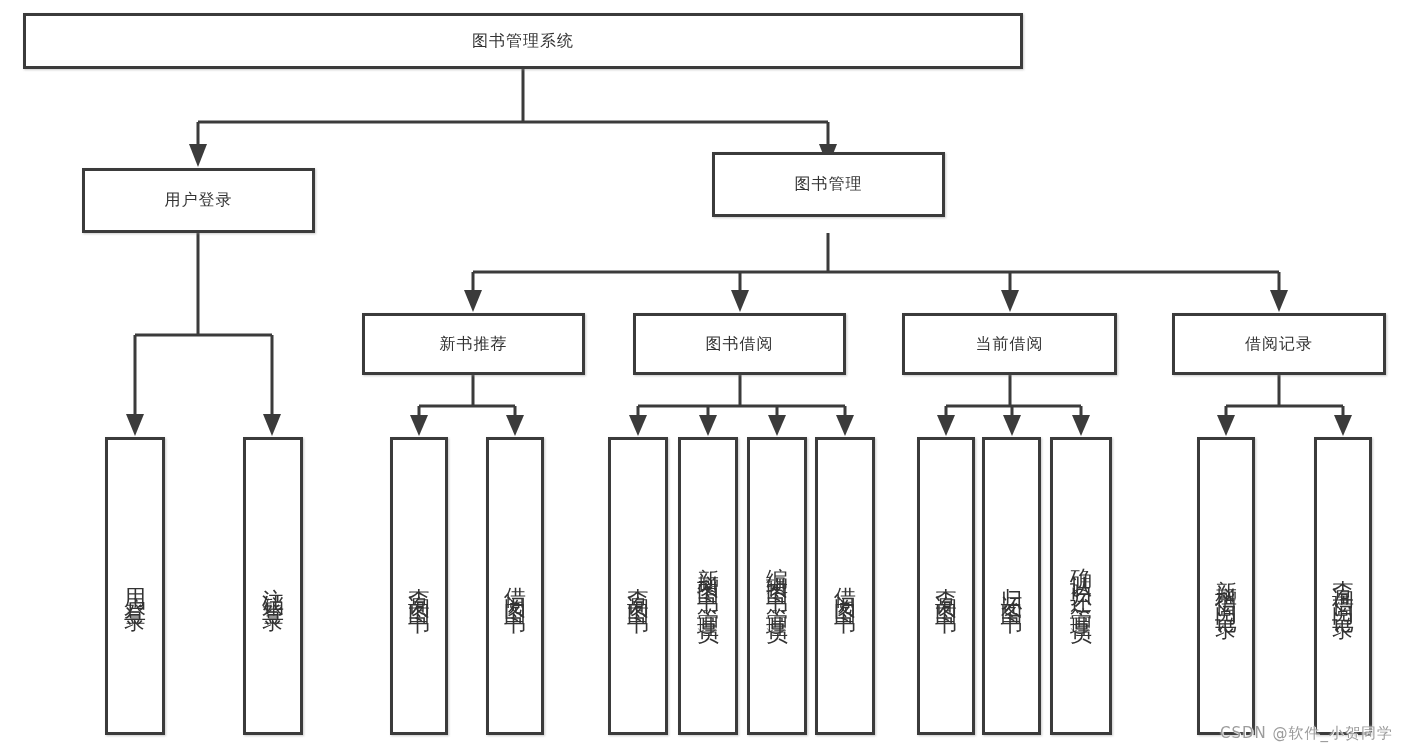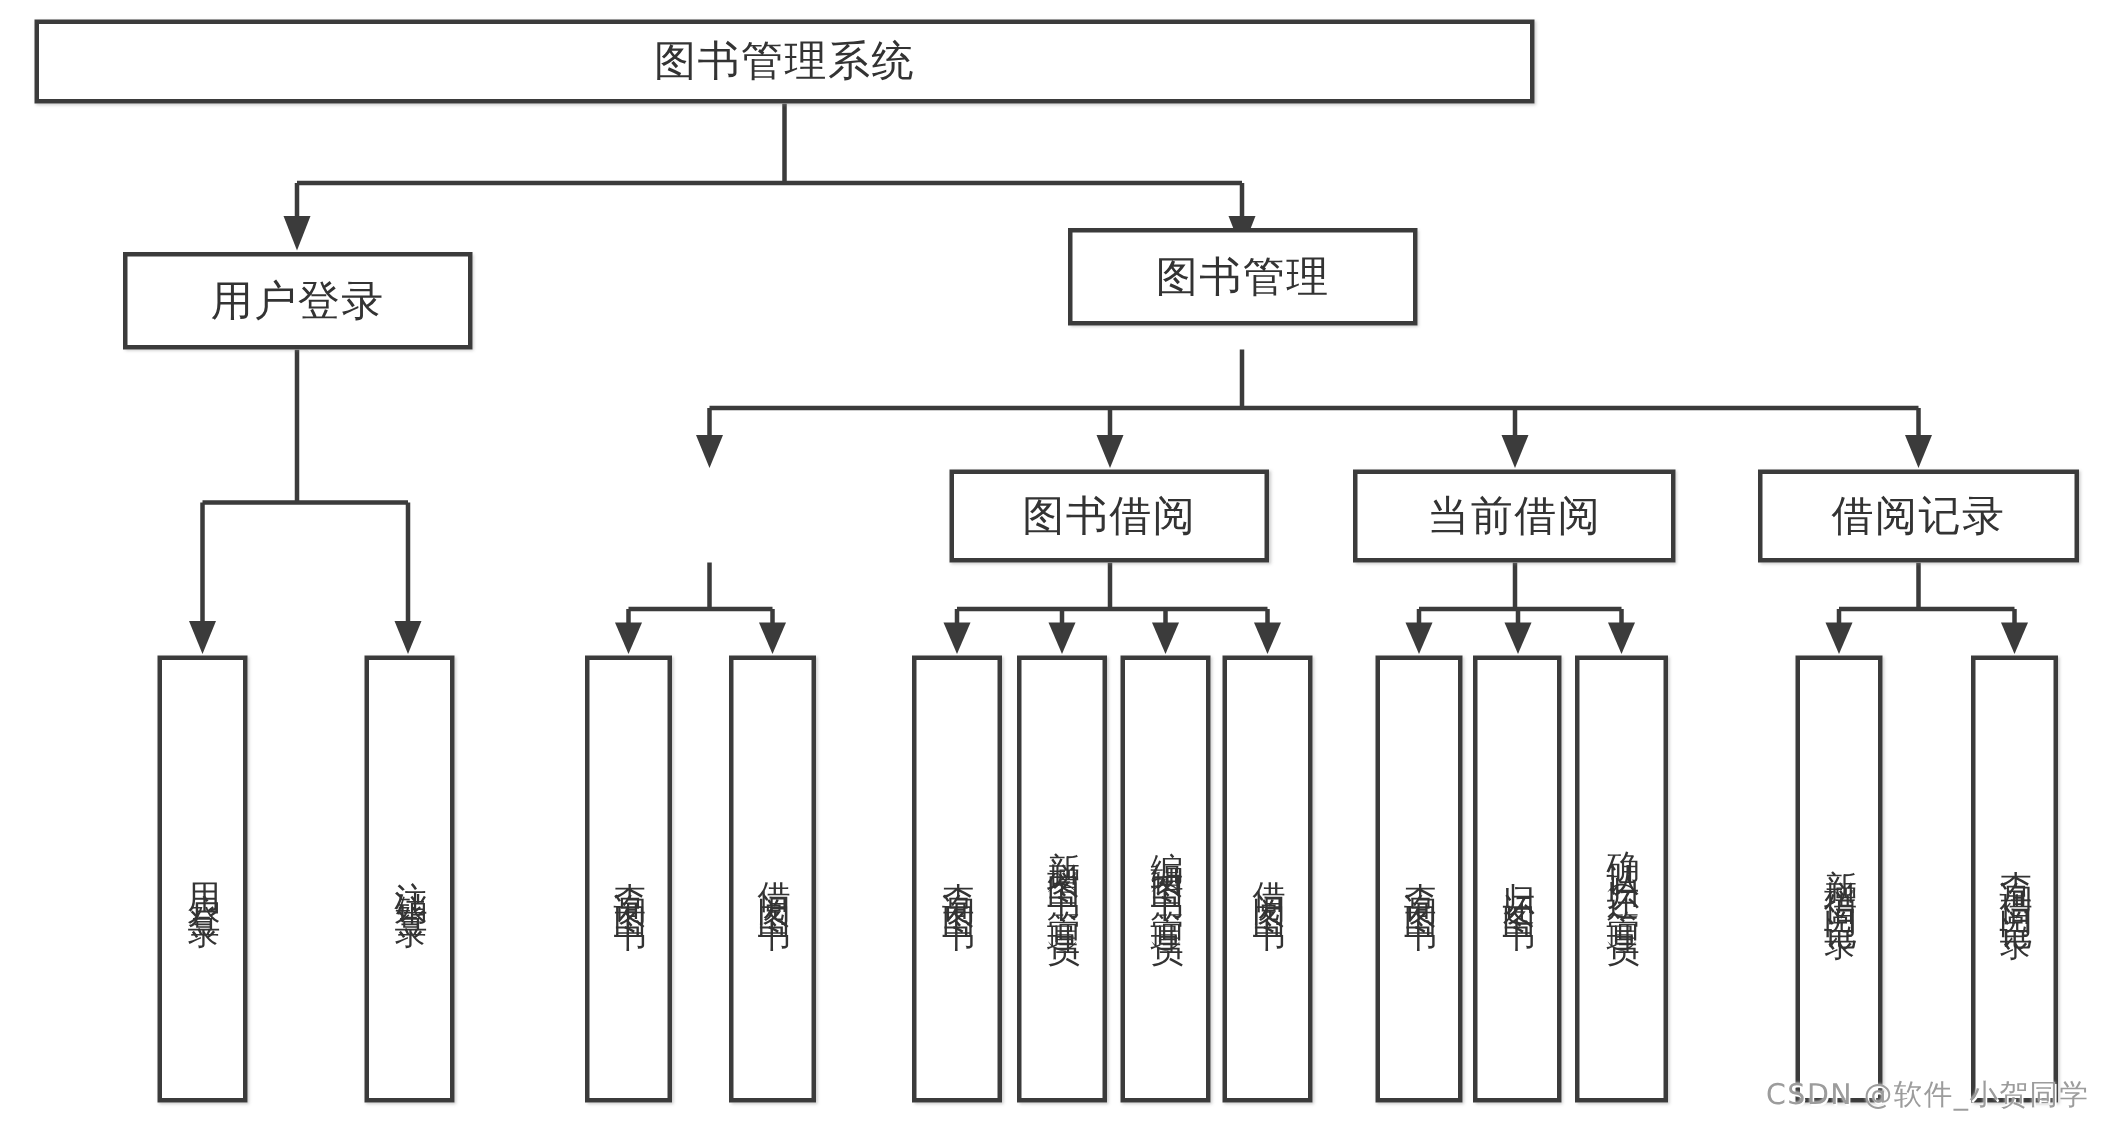--- a/index.html
+++ b/index.html
@@ -24,21 +24,21 @@
   .node {
     position: absolute;
     box-sizing: border-box;
     background: #ffffff;
     border: 3px solid #3b3b3b;
     box-shadow: 1px 1px 2px rgba(140,140,140,0.45);
     color: #333333;
     display: flex;
     align-items: center;
     justify-content: center;
-    font-size: 28px;
+    font-size: 16px;
     letter-spacing: 1px;
     white-space: nowrap;
   }
   .node.v {
     writing-mode: vertical-rl;
     text-orientation: mixed;
     font-size: 22px;
     letter-spacing: 8px;
     white-space: normal;
   }
@@ -61,21 +61,21 @@
   .n-l8  { left: 815px;  width: 60px; }
   .n-l9  { left: 917px;  width: 58px; }
   .n-l10 { left: 982px;  width: 59px; }
   .n-l11 { left: 1050px; width: 62px; }
   .n-l12 { left: 1197px; width: 58px; }
   .n-l13 { left: 1314px; width: 58px; }
   .watermark {
     position: absolute;
     right: 12px;
     bottom: 4px;
-    font-size: 19px;
+    font-size: 15px;
     color: #9c9c9c;
     text-shadow: 0 0 2px #ffffff, 1px 1px 0 #ffffff;
     letter-spacing: 1px;
   }
 </style>
 </head>
 <body>
 
 <div class="canvas">
 
@@ -124,20 +124,21 @@
       <polygon points="1217,415 1235,415 1226,436"></polygon>
       <polygon points="1334,415 1352,415 1343,436"></polygon>
     </g>
   </svg>
 
   <div class="node n-root">图书管理系统</div>
 
   <div class="node n-login">用户登录</div>
   <div class="node n-manage">图书管理</div>
 
+  <div class="node n-g0">新书推荐</div>
   <div class="node n-g2">当前借阅</div>
   <div class="node n-g1">图书借阅</div>
   <div class="node n-g3">借阅记录</div>
 
   <div class="node v leaf n-l1">用户登录</div>
   <div class="node v leaf n-l2">注销登录</div>
 
   <div class="node v leaf n-l3">查询图书</div>
   <div class="node v leaf n-l4">借阅图书</div>
 

